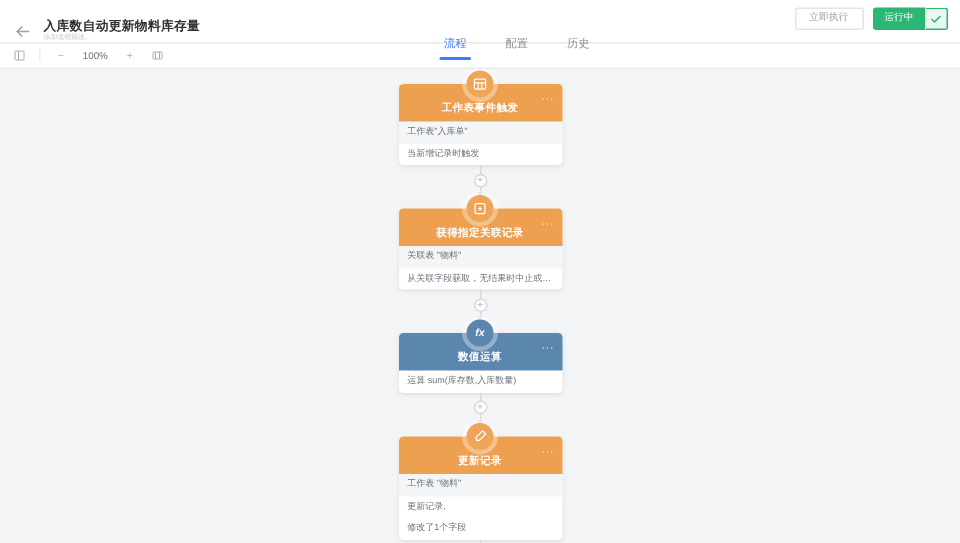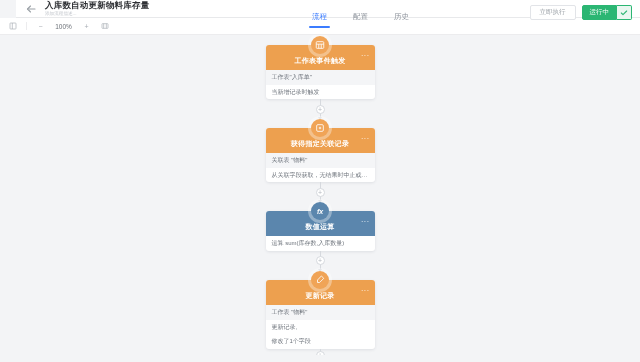--- a/index.html
+++ b/index.html
@@ -7,27 +7,26 @@
     width: 640px; height: 362px;
     font-family: "Liberation Sans", sans-serif;
     background: #f5f6f8;
     overflow: hidden;
   }
   .app { position: relative; width: 640px; height: 362px; background: #f3f4f6; }
 
   
   .header {
     position: relative;
-    height: 18px;
+    height: 29px;
     background: #ffffff;
     border-bottom: 1px solid #e8e9eb;
     display: flex;
-    align-items: center;
+    align-items: flex-end;
     padding: 0 8px;
-    margin-left: 16px;
   }
   .back-icon {
     width: 14px; height: 14px;
     flex: 0 0 14px;
     color: #9aa0a6;
     display: flex; align-items: center; justify-content: center;
     cursor: pointer;
   }
   .title-wrap { margin-left: 7px; line-height: 1; }
   .doc-title {
@@ -41,21 +40,21 @@
     font-size: 5px;
     color: #c2c6cc;
     margin-top: 2px;
     white-space: nowrap;
     transform: scale(.92);
     transform-origin: left top;
   }
 
   .tabs {
     position: absolute;
-    left: 296px; top: 4px;
+    left: 296px; top: 16px;
     height: 25px;
     display: flex;
     align-items: center;
     gap: 26px;
   }
   .tab {
     font-size: 7.5px;
     color: #8a9099;
     height: 25px;
     display: flex; align-items: center;

